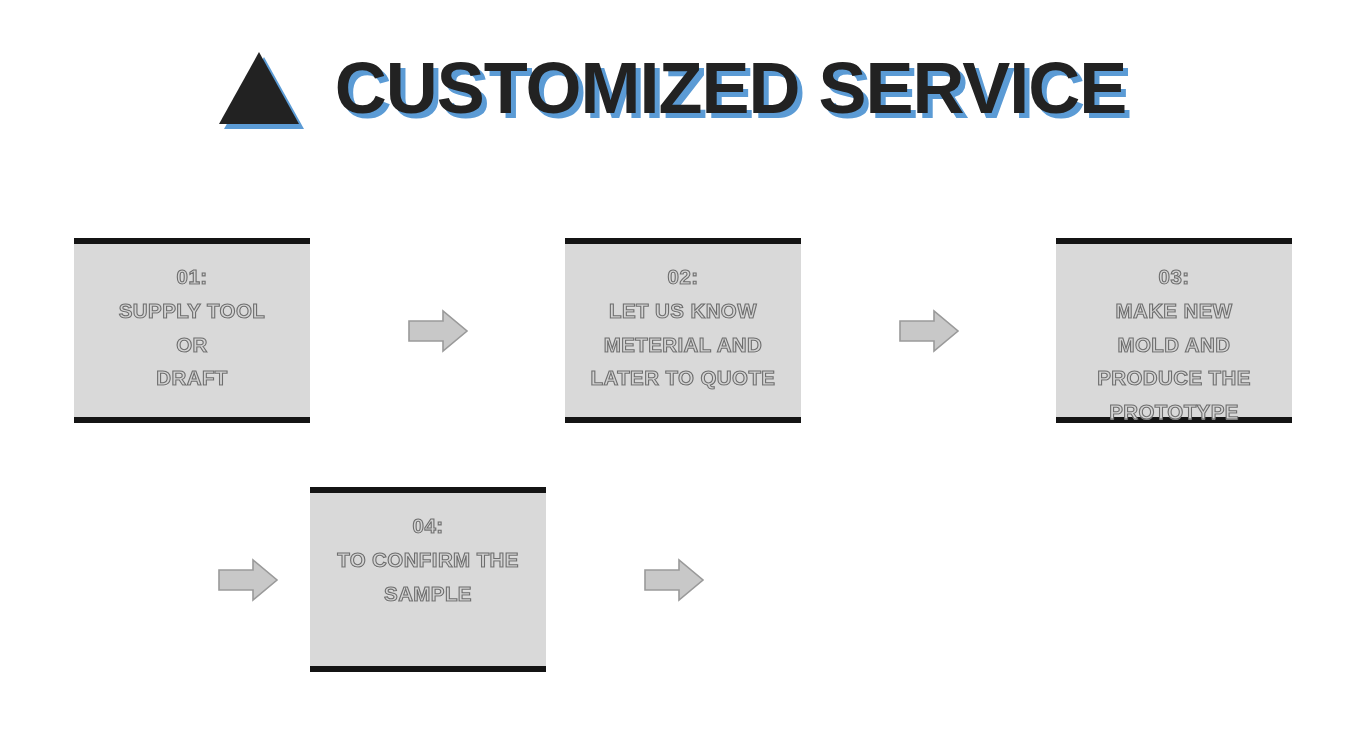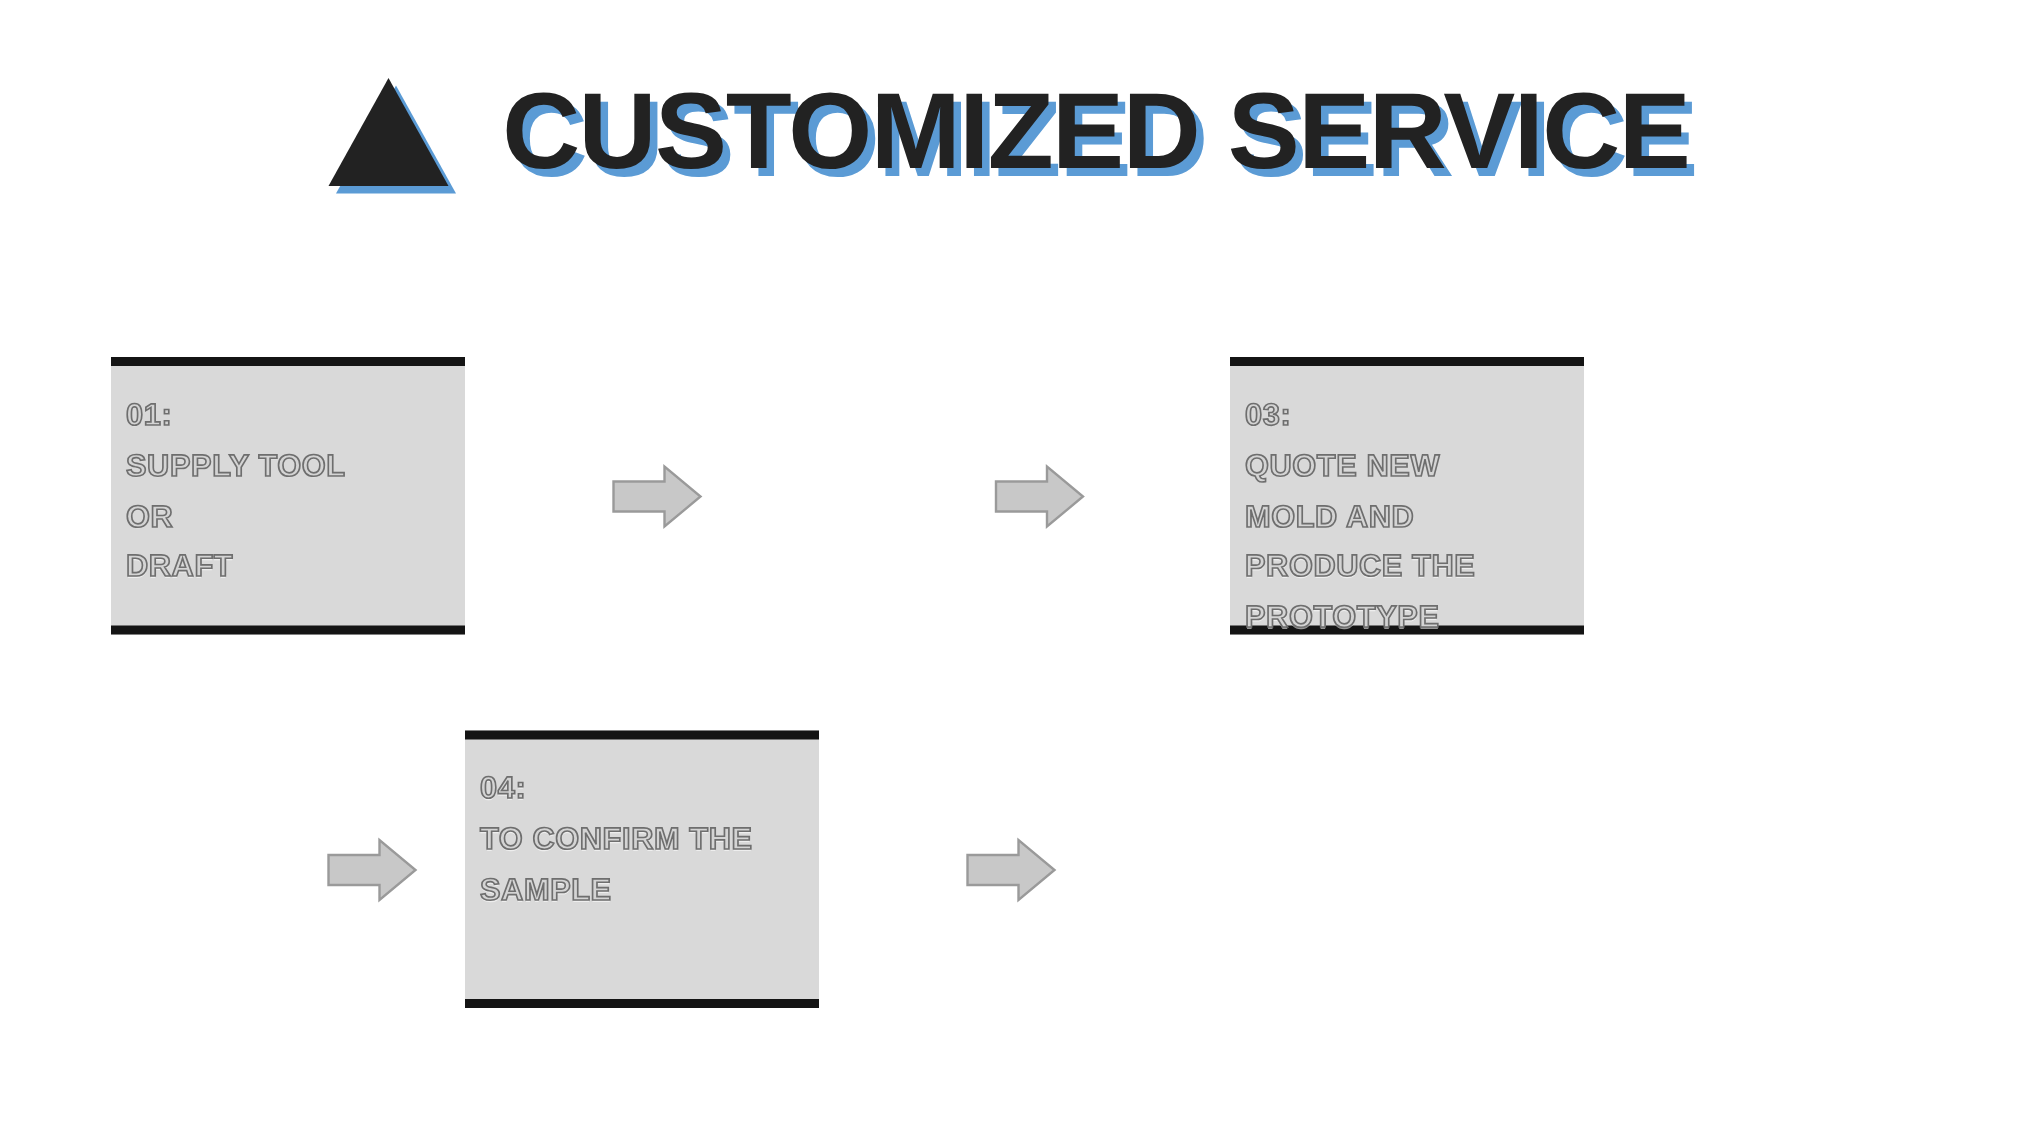--- a/index.html
+++ b/index.html
@@ -68,20 +68,21 @@
 
   .step-box {
     position: relative;
     width: 236px;
     height: 185px;
     background: #d9d9d9;
     box-sizing: border-box;
     border-top: 6px solid #141414;
     border-bottom: 6px solid #141414;
     padding: 16px 10px 0 10px;
+    text-align: center;
     flex: 0 0 auto;
   }
   .step-text {
     font-size: 20.5px;
     font-weight: bold;
     line-height: 1.65;
     letter-spacing: 0.4px;
     color: #d4d4d4;
     -webkit-text-stroke: 1.1px #6e6e6e;
     text-shadow: 0 1px 0 rgba(255,255,255,0.55);
@@ -125,30 +126,36 @@
 OR
 DRAFT</div>
   </div>
 
   <div class="arrow-gap">
     <svg class="arrow-icon" viewBox="0 0 62 46">
       <polygon points="2,13 36,13 36,3 60,23 36,43 36,33 2,33" fill="#c8c8c8" stroke="#9a9a9a" stroke-width="1.6"></polygon>
     </svg>
   </div>
 
+  <div class="step-box">
+    <div class="step-text">02:
+LET US KNOW
+METERIAL AND
+LATER TO QUOTE</div>
+  </div>
 
   <div class="arrow-gap">
     <svg class="arrow-icon" viewBox="0 0 62 46">
       <polygon points="2,13 36,13 36,3 60,23 36,43 36,33 2,33" fill="#c8c8c8" stroke="#9a9a9a" stroke-width="1.6"></polygon>
     </svg>
   </div>
 
   <div class="step-box">
     <div class="step-text">03:
-QUOTE NEW
+MAKE NEW
 MOLD AND
 PRODUCE THE
 PROTOTYPE</div>
   </div>
 
 </div>
 
 <div class="flow-row" id="row-2">
 
   <div class="arrow-gap lead">

